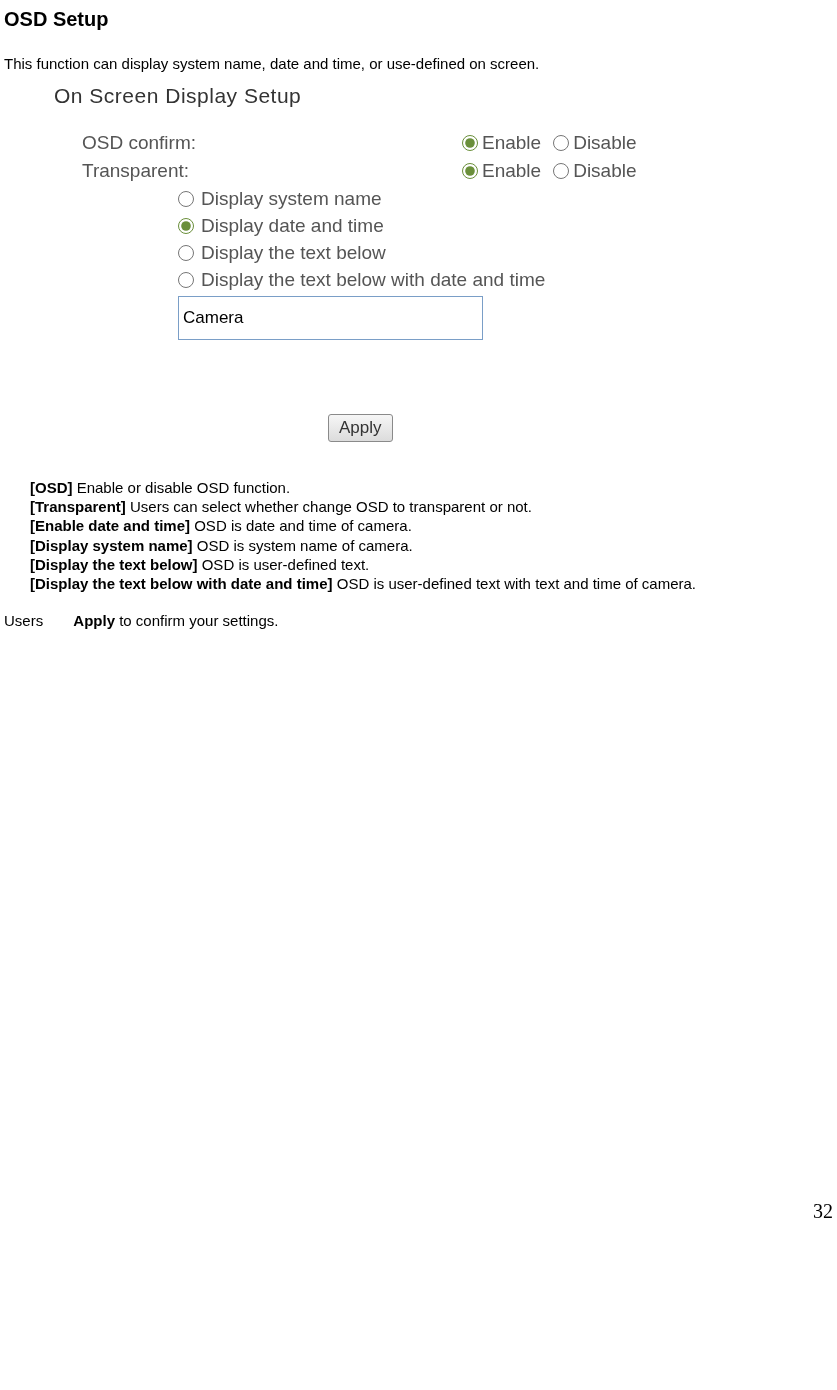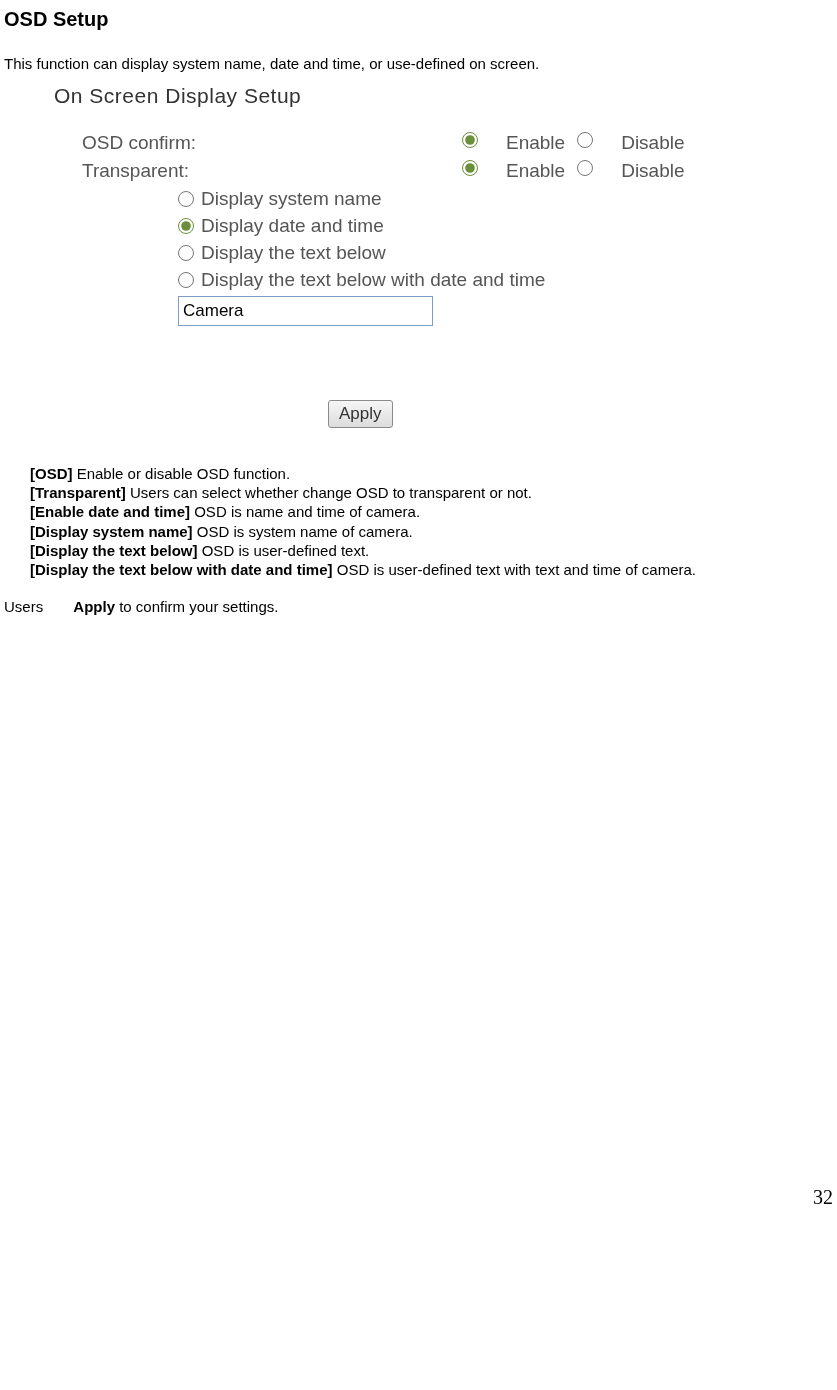--- a/index.html
+++ b/index.html
@@ -37,22 +37,22 @@
       font-family: "Segoe UI", Arial, sans-serif;
       font-size: 19px;
       color: #555;
     }
     .form-label {
       width: 380px;
       padding-left: 28px;
     }
     .radio-wrap {
       display: inline-flex;
+      align-items: center;
       margin-right: 12px;
-      gap: 24px;
     }
     .radio-wrap input[type="radio"] {
       width: 16px;
       height: 16px;
       margin: 0 4px 0 0;
       accent-color: #6a8f3a;
     }
     .option-list {
       padding-left: 124px;
     }
@@ -70,22 +70,22 @@
       margin: 0 7px 0 0;
       accent-color: #6a8f3a;
     }
     .text-input {
       margin-left: 124px;
       margin-top: 3px;
     }
     .text-input input[type="text"] {
       font-family: Arial, sans-serif;
       font-size: 17px;
-      padding: 4px 4px;
-      width: 255px;
+      padding: 11px 4px;
+      width: 305px;
       border: 1px solid #7a9ec7;
       box-sizing: border-box;
     }
     .apply-wrap {
       margin-top: 74px;
       margin-left: 274px;
     }
     .apply-btn {
       display: inline-block;
       background: linear-gradient(#f6f6f6, #dcdcdc);
@@ -176,20 +176,20 @@
   </div>
 
   <div class="apply-wrap">
     <button class="apply-btn">Apply</button>
   </div>
 </div>
 
 <div class="description">
   <div class="desc-line"><span class="desc-bold">[OSD] </span><span>Enable or disable OSD function.</span></div>
   <div class="desc-line"><span class="desc-bold">[Transparent] </span><span>Users can select whether change OSD to transparent or not.</span></div>
-  <div class="desc-line"><span class="desc-bold">[Enable date and time] </span><span>OSD is name and time of camera.</span></div>
+  <div class="desc-line"><span class="desc-bold">[Enable date and time] </span><span>OSD is date and time of camera.</span></div>
   <div class="desc-line"><span class="desc-bold">[Display system name] </span><span>OSD is system name of camera.</span></div>
   <div class="desc-line"><span class="desc-bold">[Display the text below] </span><span>OSD is user-defined text.</span></div>
   <div class="desc-line"><span class="desc-bold">[Display the text below with date and time] </span><span>OSD is user-defined text with text and time of camera.</span></div>
   <div class="desc-line confirm-line"><span>Users </span><span class="desc-bold">Apply</span><span> to confirm your settings.</span></div>
 </div>
 
 <div class="page-number">32</div>
 
 </body></html>

